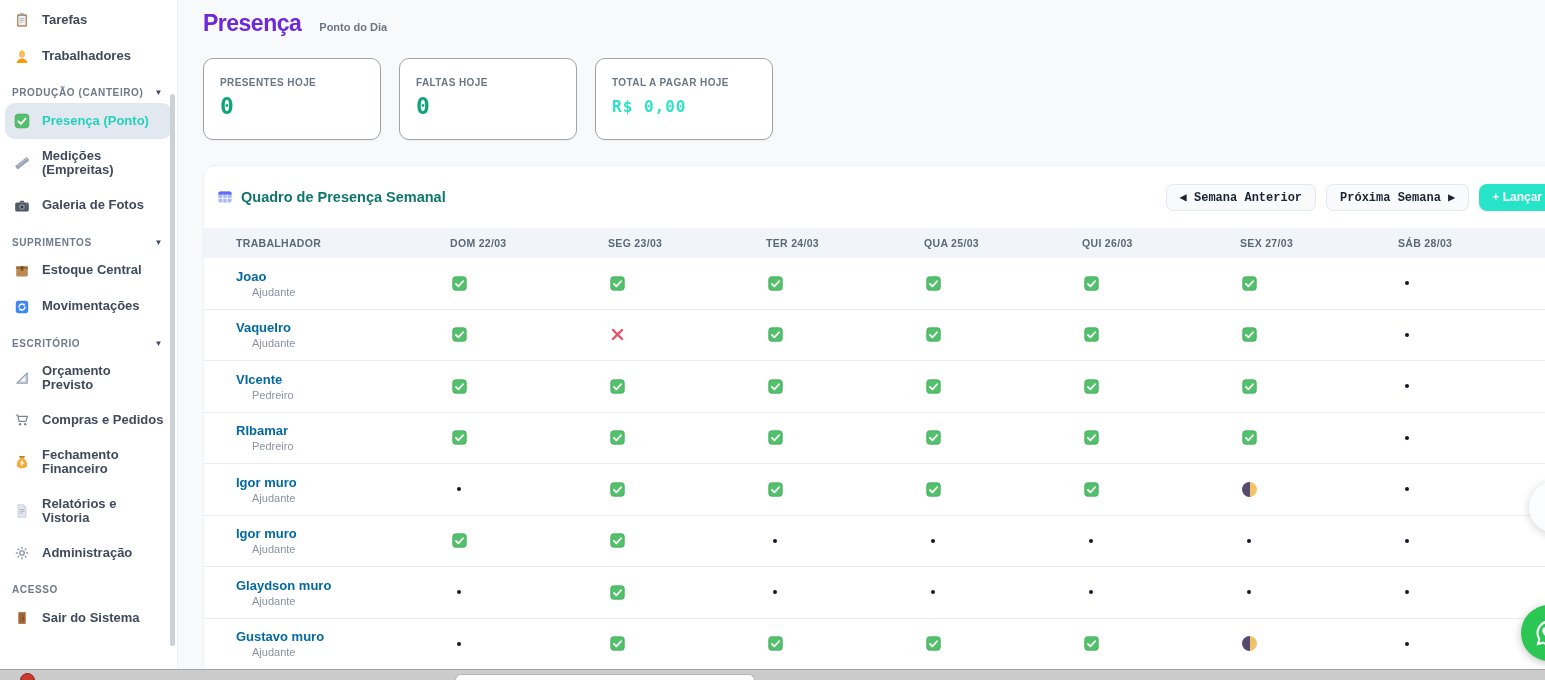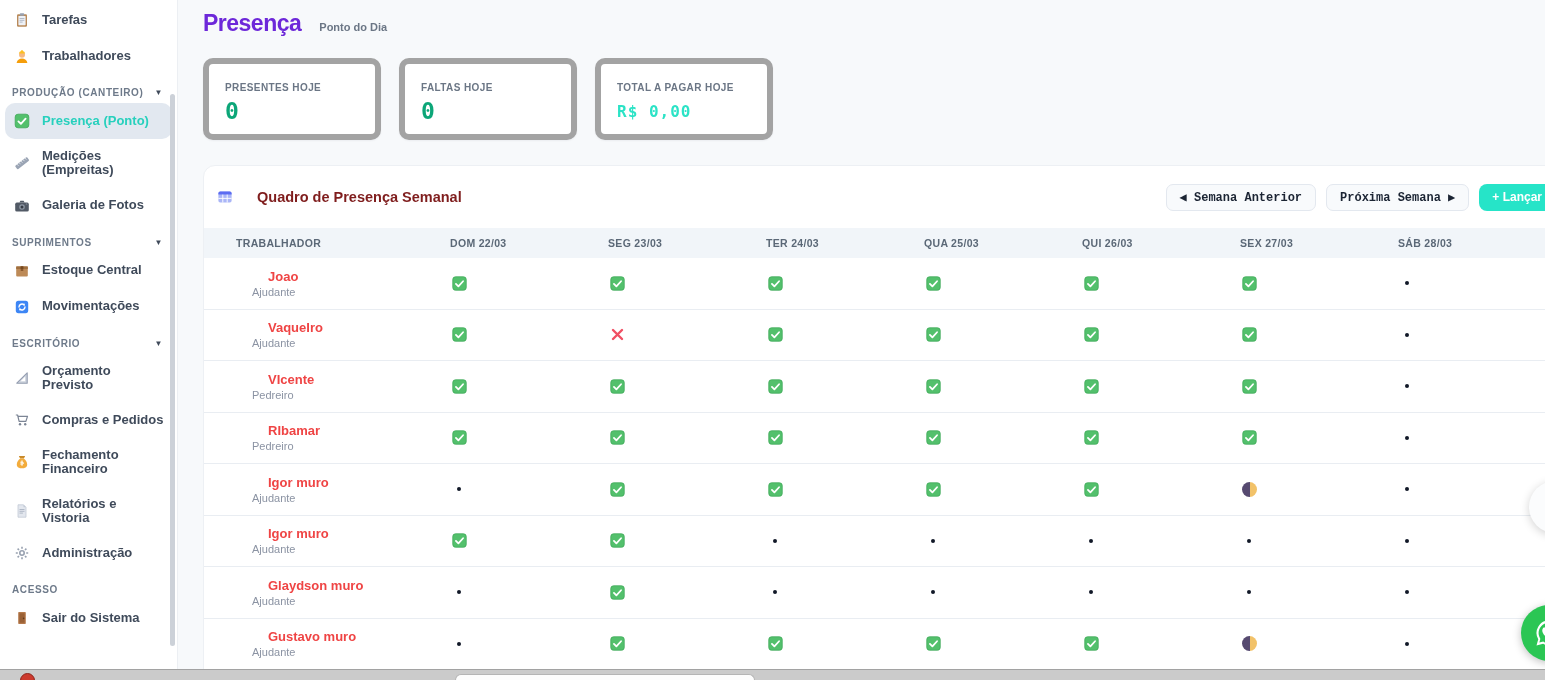--- a/index.html
+++ b/index.html
@@ -28,48 +28,48 @@
   
   .main { flex:1; position:relative; padding-left:25px; }
   .page-header { display:flex; align-items:baseline; gap:18px; padding-top:10px; height:48px; }
   .page-title { font-size:23px; font-weight:800; color:#6d28d9; letter-spacing:-.5px; }
   .page-sub { font-size:11px; font-weight:600; color:#6b7685; }
   .btn-accent { background:#26e4c8; color:#fff; font-weight:800; border:none;
                 border-radius:8px; cursor:pointer; font-family:inherit; }
 
   .stats { display:flex; gap:18px; margin-top:10px; }
   .stat-card { width:178px; height:82px; background:#fff; border-radius:10px;
-               border:6px solid #a3a3a3; box-shadow:0 1px 2px rgba(16,24,40,.05);
+               border:1px solid #a3a3a3; box-shadow:0 1px 2px rgba(16,24,40,.05);
                padding:18px 16px 0; }
   .stat-label { font-size:10px; font-weight:800; color:#6b7685; letter-spacing:.04em; }
   .stat-value { font-family:"DejaVu Sans Mono", monospace; font-weight:700;
                 font-size:23px; margin-top:5px; }
   .stat-card:nth-child(3) .stat-value { font-size:16px; letter-spacing:1px; margin-top:9px; }
 
   
   .board { margin-top:25px; background:#fff; width:1360px; border:1px solid #edf0f4;
            border-radius:12px 12px 0 0; height:520px; }
   .board-header { height:62px; display:flex; align-items:center; justify-content:space-between;
                   padding:0 7px 0 13px; }
-  .board-title { display:flex; align-items:center; gap:24px; font-size:14.5px;
-                 font-weight:800; color:#7f1d1d; }
+  .board-title { display:flex; align-items:center; gap:8px; font-size:14.5px;
+                 font-weight:800; color:#0f766e; }
   .board-title .icn { width:16px; height:16px; display:inline-flex; }
   .board-actions { display:flex; align-items:center; gap:10px; }
   .btn-ghost { height:27px; background:#f8fafc; border:1px solid #e3e8ef; border-radius:7px;
                font-size:12px; font-weight:800; color:#1b2433; padding:0 13px;
                cursor:pointer; font-family:Liberation Mono, monospace; }
   .board-actions .btn-accent { height:27px; padding:0 13px; font-size:12px; }
 
   .grid { display:grid; grid-template-columns:246px repeat(7, 158px); align-items:center; }
   .thead { background:#f1f5f9; height:30px; font-size:10.5px; font-weight:800;
            color:#5b6877; letter-spacing:.03em; }
   .thead .hc:first-child { padding-left:32px; }
   .trow { height:51.5px; border-bottom:1px solid #e9edf2; }
   .worker-cell { padding-left:32px; display:flex; flex-direction:column; justify-content:center; }
-  .w-name { font-size:13px; font-weight:800; color:#ef4444;margin-left:32px; }
+  .w-name { font-size:13px; font-weight:800; color:#0369a1; }
   .w-role { font-size:11px; color:#8b93a3; margin-top:2px;margin-left:16px; }
   .day-cell { display:flex; align-items:center; padding-left:2px; cursor:pointer; height:100%; }
   .ic-present { width:15px; height:15px; display:inline-flex; }
   .ic-absent { width:15px; height:15px; display:inline-flex; }
   .ic-half { width:15px; height:15px; border-radius:50%;
              background:linear-gradient(90deg,#564a70 50%, #f2c269 50%); }
   .ic-dot { width:4px; height:4px; border-radius:50%; background:#111827; margin-left:5px; }
 
   
   .fab-white { position:absolute; left:1529px; top:481px; width:52px; height:52px;

